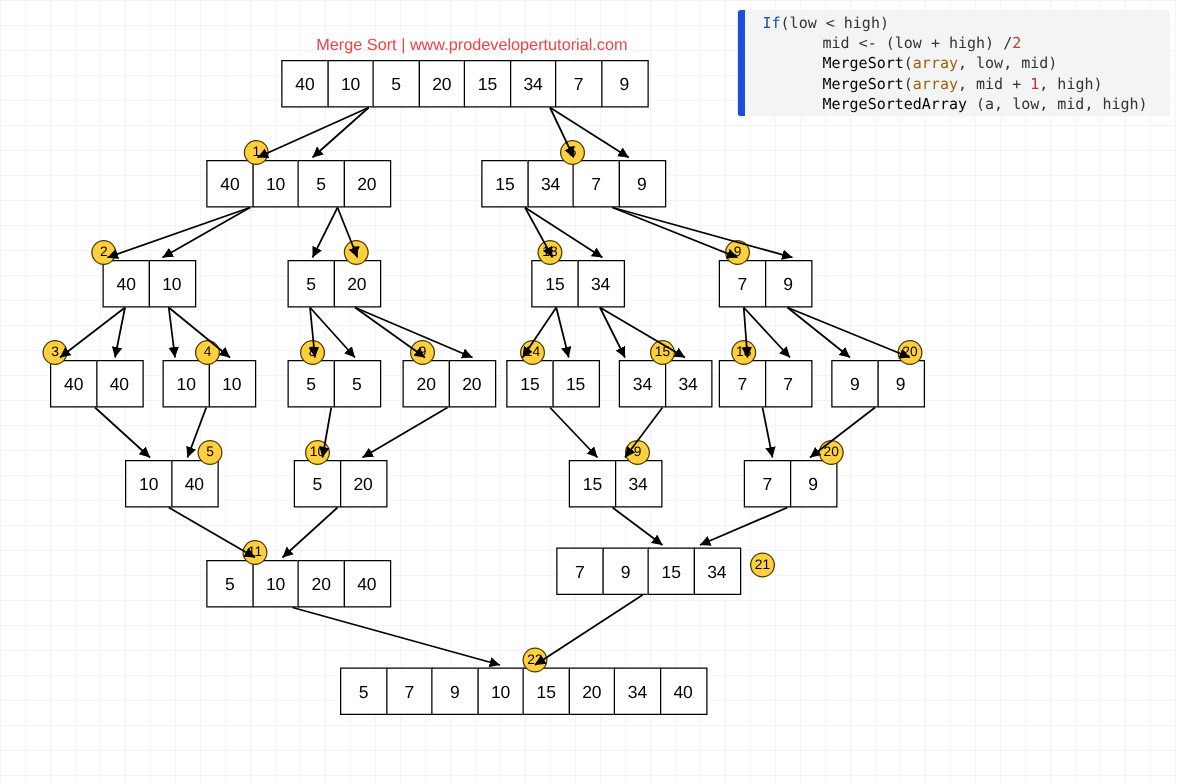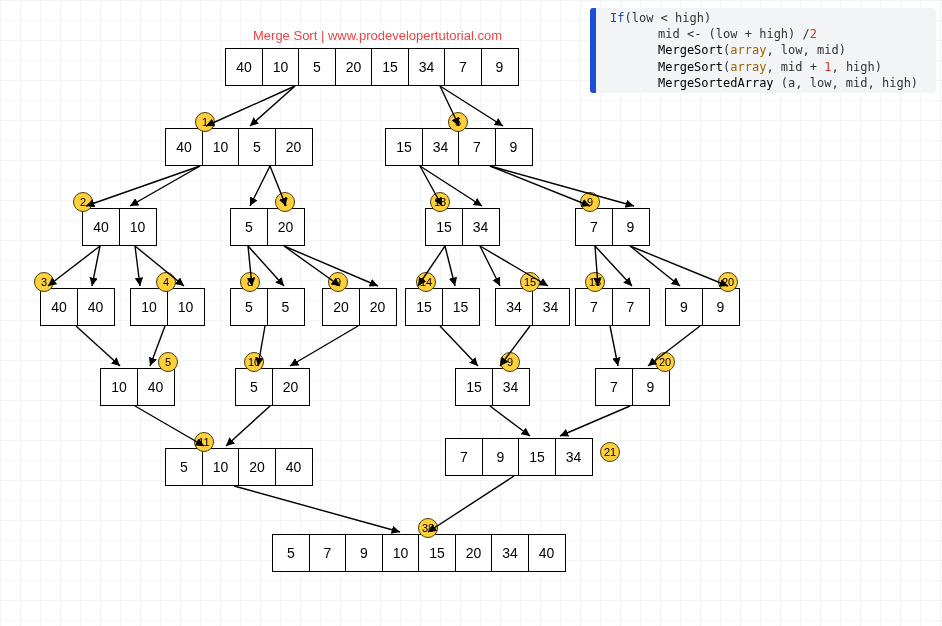--- a/index.html
+++ b/index.html
@@ -149,21 +149,21 @@
 <div class="step" style="left:448px;top:112px">5</div>
 <div class="step" style="left:430px;top:192px">18</div>
 <div class="step" style="left:416px;top:272px">14</div>
 <div class="step" style="left:520px;top:272px">15</div>
 <div class="step" style="left:500px;top:352px">9</div>
 <div class="step" style="left:580px;top:192px">9</div>
 <div class="step" style="left:585px;top:272px">18</div>
 <div class="step" style="left:718px;top:272px">20</div>
 <div class="step" style="left:655px;top:352px">20</div>
 <div class="step" style="left:600px;top:442px">21</div>
-<div class="step" style="left:418px;top:518px">38</div>
+<div class="step" style="left:418px;top:518px">22</div>
 
 <svg class="arrows" width="942" height="626">
 <defs>
       <marker id="ah" markerWidth="8" markerHeight="8" refX="6" refY="3" orient="auto">
         <path d="M0,0 L6,3 L0,6 Z" fill="#000"></path>
       </marker>
     </defs>
 <g stroke="#000" stroke-width="1.4" fill="none" marker-end="url(#ah)">
 
 <path d="M295,86 L206,126"></path>

